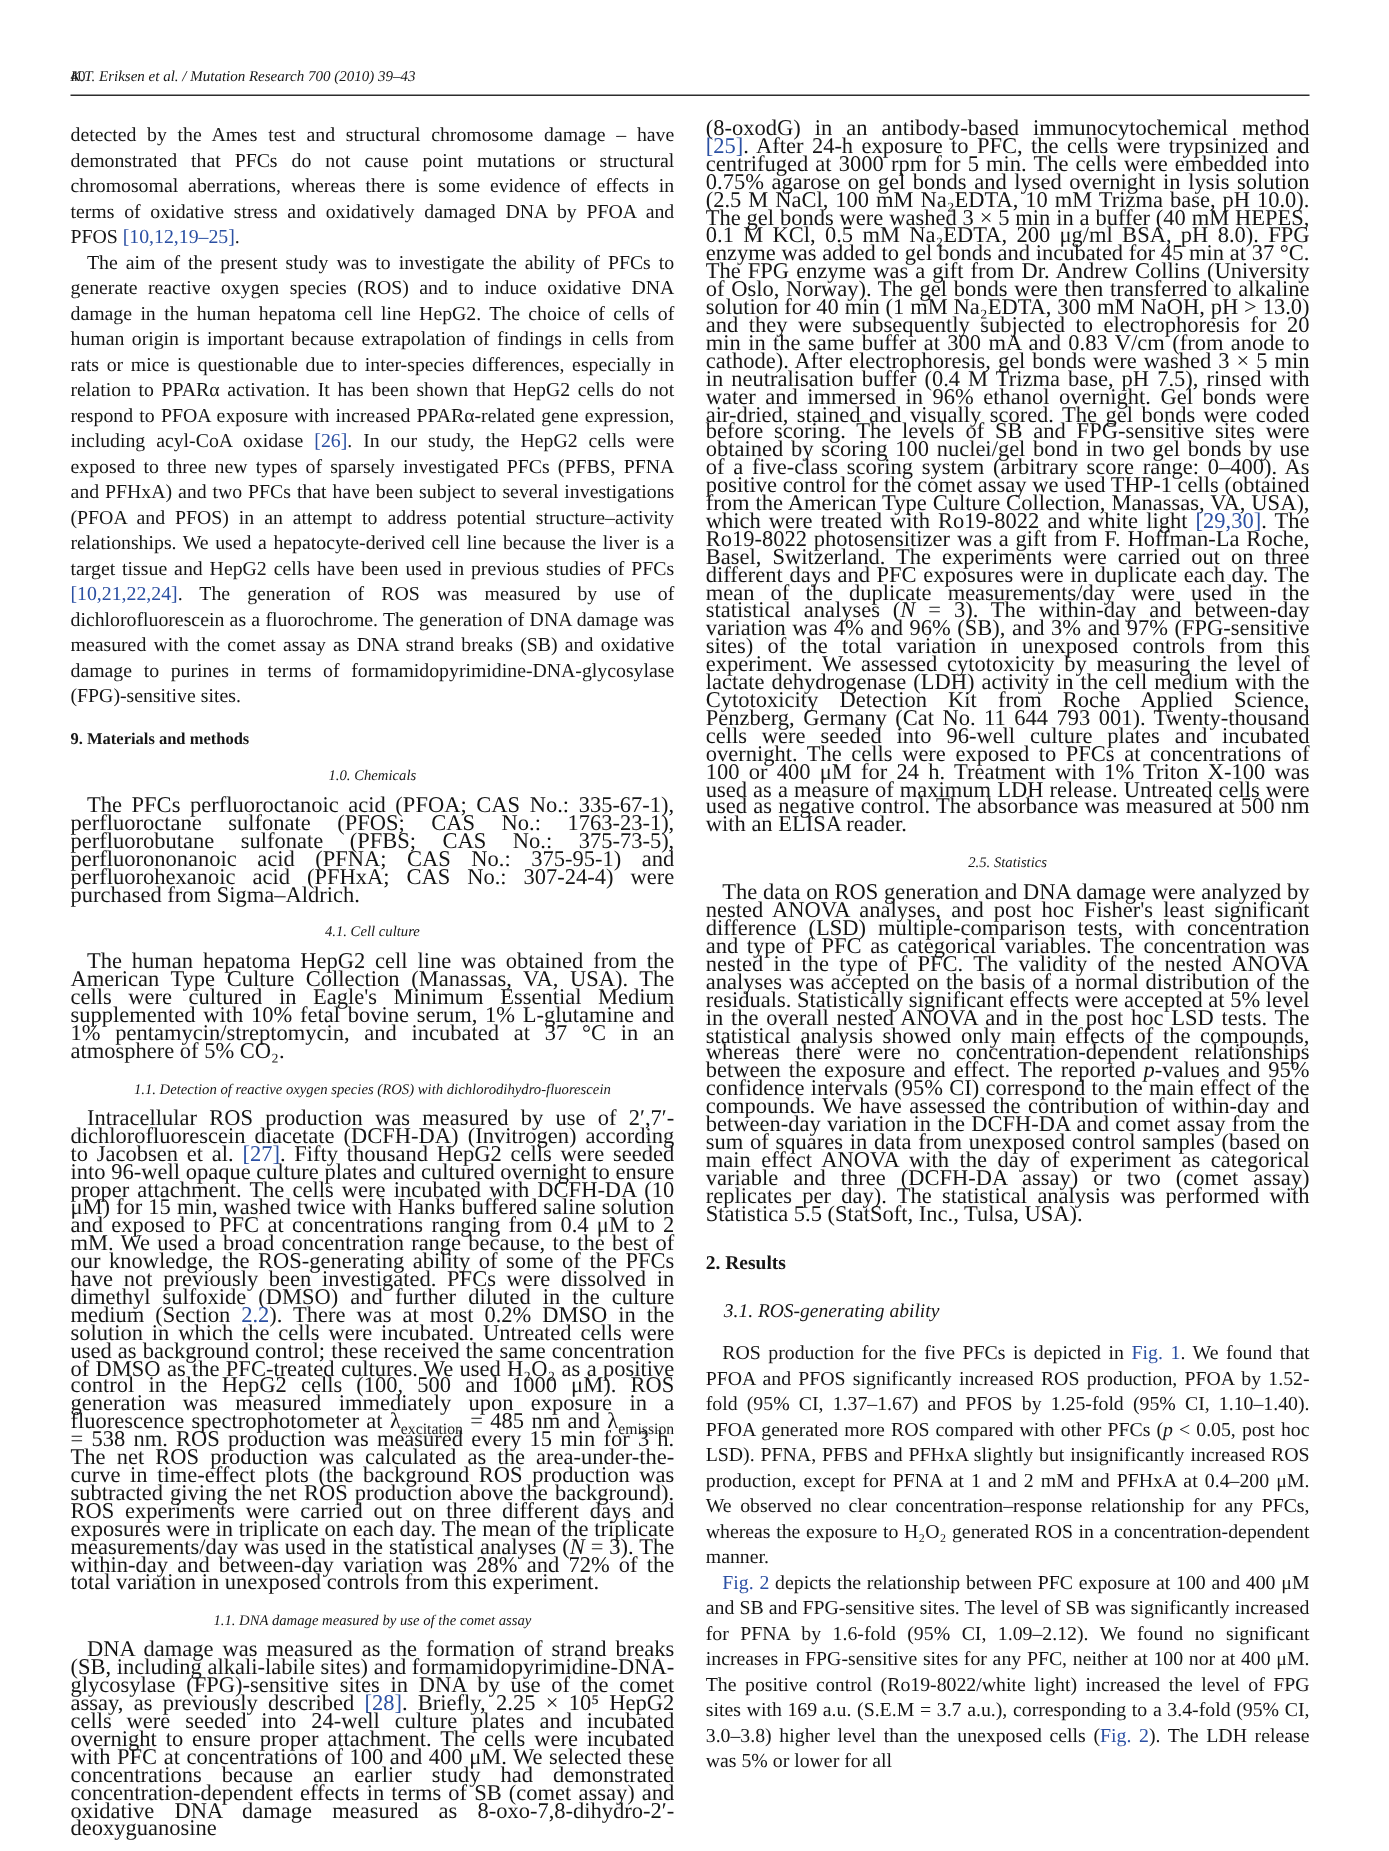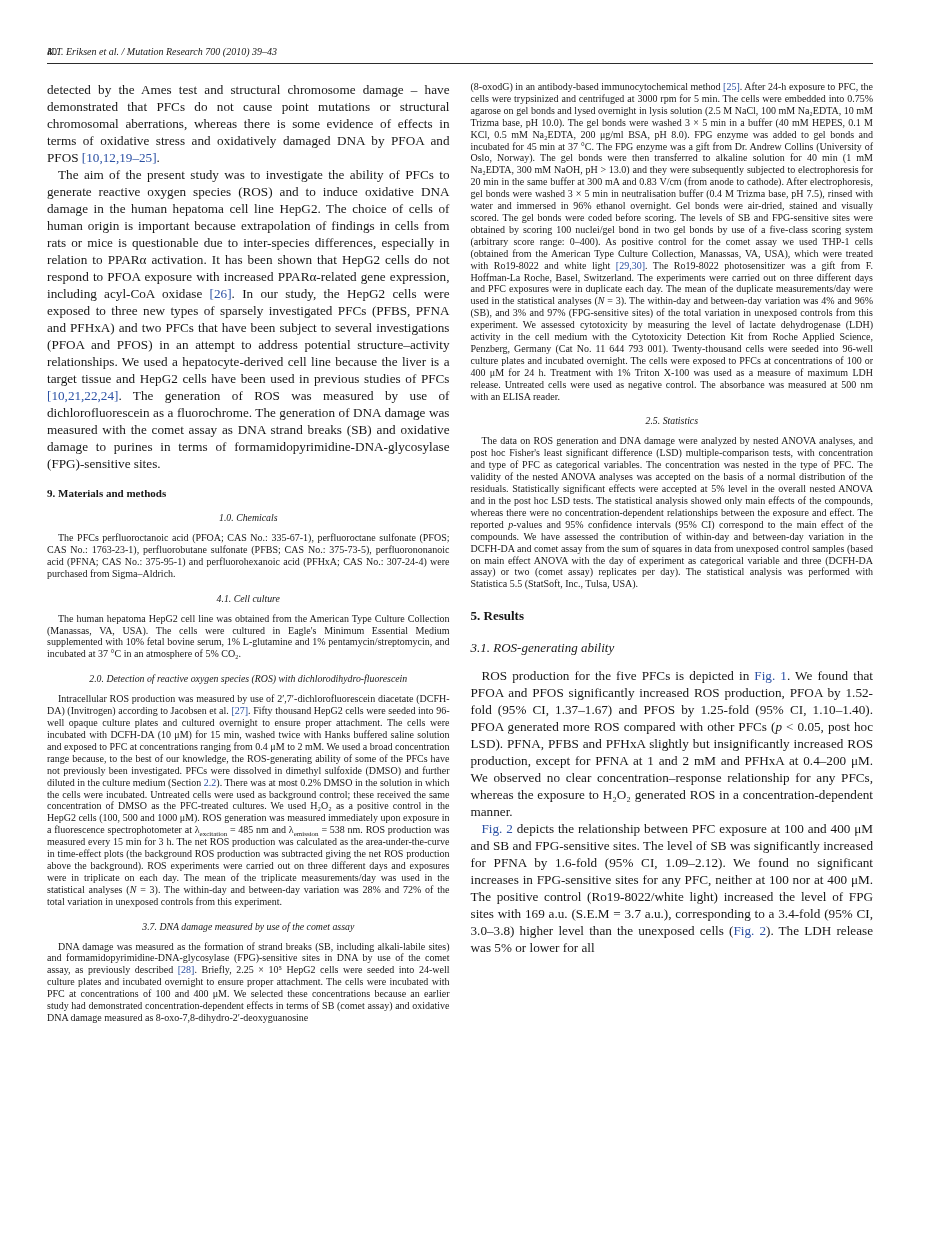--- a/index.html
+++ b/index.html
@@ -26,28 +26,28 @@
   hr.headrule {
     border: none;
     border-top: 1px solid #2c2c2c;
     margin: 3px 0 17px 0;
   }
   .cols { display: flex; gap: 21px; }
   .col { flex: 1 1 0; min-width: 0; }
 
   p { margin: 0; text-align: justify; }
   .p-lg { font-size: 13.2px; line-height: 17px; }
-  .p-sm { font-size: 10px; line-height: 11.9px; }
+  .p-sm { font-size: 15px; line-height: 11.9px; }
   .indent { text-indent: 11px; }
 
   h2, h3 { margin: 0; padding: 0; }
   .h-sec    { font-size: 11px;  font-weight: bold;   margin: 15px 0 11px 0; }
   .h-sub-sm { font-size: 9.8px; font-style: italic; font-weight: normal; margin: 13px 0 9px 0; text-align: center; }
   .h-sec-lg { font-size: 13px;  font-weight: bold;   margin: 18px 0 12px 0; }
-  .h-sub-lg { font-size: 13px;  font-style: italic; font-weight: normal; margin: 16px 0 11px 0; }
+  .h-sub-lg { font-size: 13px;  font-style: italic; font-weight: normal; margin: 16px 0 11px 12px; }
 
   a.cite { text-decoration: none; cursor: pointer; }
   sub { font-size: 0.7em; line-height: 0; }
 </style>
 </head>
 <body>
 
 <div class="page">
   <header class="pagehead">
     <span class="pagenum">40</span>
@@ -56,28 +56,28 @@
   <hr class="headrule">
   <div class="cols">
     <div class="col" id="col-left">
         <p class="p-lg"><span>detected by the Ames test and structural chromosome damage – have demonstrated that PFCs do not cause point mutations or structural chromosomal aberrations, whereas there is some evidence of effects in terms of oxidative stress and oxidatively damaged DNA by PFOA and PFOS </span><a href="#" class="cite" style="color: rgb(43, 80, 163);">[10,12,19–25]</a><span>.</span></p>
         <p class="p-lg indent"><span>The aim of the present study was to investigate the ability of PFCs to generate reactive oxygen species (ROS) and to induce oxidative DNA damage in the human hepatoma cell line HepG2. The choice of cells of human origin is important because extrapolation of findings in cells from rats or mice is questionable due to inter-species differences, especially in relation to PPARα activation. It has been shown that HepG2 cells do not respond to PFOA exposure with increased PPARα-related gene expression, including acyl-CoA oxidase </span><a href="#" class="cite" style="color: rgb(43, 80, 163);">[26]</a><span>. In our study, the HepG2 cells were exposed to three new types of sparsely investigated PFCs (PFBS, PFNA and PFHxA) and two PFCs that have been subject to several investigations (PFOA and PFOS) in an attempt to address potential structure–activity relationships. We used a hepatocyte-derived cell line because the liver is a target tissue and HepG2 cells have been used in previous studies of PFCs </span><a href="#" class="cite" style="color: rgb(43, 80, 163);">[10,21,22,24]</a><span>. The generation of ROS was measured by use of dichlorofluorescein as a fluorochrome. The generation of DNA damage was measured with the comet assay as DNA strand breaks (SB) and oxidative damage to purines in terms of formamidopyrimidine-DNA-glycosylase (FPG)-sensitive sites.</span></p>
         <h2 class="h-sec"><span>9. Materials and methods</span></h2>
         <h3 class="h-sub-sm"><span>1.0. Chemicals</span></h3>
         <p class="p-sm indent"><span>The PFCs perfluoroctanoic acid (PFOA; CAS No.: 335-67-1), perfluoroctane sulfonate (PFOS; CAS No.: 1763-23-1), perfluorobutane sulfonate (PFBS; CAS No.: 375-73-5), perfluorononanoic acid (PFNA; CAS No.: 375-95-1) and perfluorohexanoic acid (PFHxA; CAS No.: 307-24-4) were purchased from Sigma–Aldrich.</span></p>
         <h3 class="h-sub-sm"><span>4.1. Cell culture</span></h3>
         <p class="p-sm indent"><span>The human hepatoma HepG2 cell line was obtained from the American Type Culture Collection (Manassas, VA, USA). The cells were cultured in Eagle's Minimum Essential Medium supplemented with 10% fetal bovine serum, 1% L-glutamine and 1% pentamycin/streptomycin, and incubated at 37 °C in an atmosphere of 5% CO₂.</span></p>
-        <h3 class="h-sub-sm"><span>2.0. Detection of reactive oxygen species (ROS) with dichlorodihydro-fluorescein</span></h3>
+        <h3 class="h-sub-sm"><span>1.1. Detection of reactive oxygen species (ROS) with dichlorodihydro-fluorescein</span></h3>
         <p class="p-sm indent"><span>Intracellular ROS production was measured by use of 2′,7′-dichlorofluorescein diacetate (DCFH-DA) (Invitrogen) according to Jacobsen et al. </span><a href="#" class="cite" style="color: rgb(43, 80, 163);">[27]</a><span>. Fifty thousand HepG2 cells were seeded into 96-well opaque culture plates and cultured overnight to ensure proper attachment. The cells were incubated with DCFH-DA (10 μM) for 15 min, washed twice with Hanks buffered saline solution and exposed to PFC at concentrations ranging from 0.4 μM to 2 mM. We used a broad concentration range because, to the best of our knowledge, the ROS-generating ability of some of the PFCs have not previously been investigated. PFCs were dissolved in dimethyl sulfoxide (DMSO) and further diluted in the culture medium (Section </span><a href="#" class="cite" style="color: rgb(43, 80, 163);">2.2</a><span>). There was at most 0.2% DMSO in the solution in which the cells were incubated. Untreated cells were used as background control; these received the same concentration of DMSO as the PFC-treated cultures. We used H₂O₂ as a positive control in the HepG2 cells (100, 500 and 1000 μM). ROS generation was measured immediately upon exposure in a fluorescence spectrophotometer at λ</span><sub>excitation</sub><span> = 485 nm and λ</span><sub>emission</sub><span> = 538 nm. ROS production was measured every 15 min for 3 h. The net ROS production was calculated as the area-under-the-curve in time-effect plots (the background ROS production was subtracted giving the net ROS production above the background). ROS experiments were carried out on three different days and exposures were in triplicate on each day. The mean of the triplicate measurements/day was used in the statistical analyses (</span><span style="font-style: italic;">N</span><span> = 3). The within-day and between-day variation was 28% and 72% of the total variation in unexposed controls from this experiment.</span></p>
-        <h3 class="h-sub-sm"><span>3.7. DNA damage measured by use of the comet assay</span></h3>
+        <h3 class="h-sub-sm"><span>1.1. DNA damage measured by use of the comet assay</span></h3>
         <p class="p-sm indent"><span>DNA damage was measured as the formation of strand breaks (SB, including alkali-labile sites) and formamidopyrimidine-DNA-glycosylase (FPG)-sensitive sites in DNA by use of the comet assay, as previously described </span><a href="#" class="cite" style="color: rgb(43, 80, 163);">[28]</a><span>. Briefly, 2.25 × 10⁵ HepG2 cells were seeded into 24-well culture plates and incubated overnight to ensure proper attachment. The cells were incubated with PFC at concentrations of 100 and 400 μM. We selected these concentrations because an earlier study had demonstrated concentration-dependent effects in terms of SB (comet assay) and oxidative DNA damage measured as 8-oxo-7,8-dihydro-2′-deoxyguanosine</span></p>
       </div>
     <div class="col" id="col-right">
         <p class="p-sm"><span>(8-oxodG) in an antibody-based immunocytochemical method </span><a href="#" class="cite" style="color: rgb(43, 80, 163);">[25]</a><span>. After 24-h exposure to PFC, the cells were trypsinized and centrifuged at 3000 rpm for 5 min. The cells were embedded into 0.75% agarose on gel bonds and lysed overnight in lysis solution (2.5 M NaCl, 100 mM Na₂EDTA, 10 mM Trizma base, pH 10.0). The gel bonds were washed 3 × 5 min in a buffer (40 mM HEPES, 0.1 M KCl, 0.5 mM Na₂EDTA, 200 μg/ml BSA, pH 8.0). FPG enzyme was added to gel bonds and incubated for 45 min at 37 °C. The FPG enzyme was a gift from Dr. Andrew Collins (University of Oslo, Norway). The gel bonds were then transferred to alkaline solution for 40 min (1 mM Na₂EDTA, 300 mM NaOH, pH &gt; 13.0) and they were subsequently subjected to electrophoresis for 20 min in the same buffer at 300 mA and 0.83 V/cm (from anode to cathode). After electrophoresis, gel bonds were washed 3 × 5 min in neutralisation buffer (0.4 M Trizma base, pH 7.5), rinsed with water and immersed in 96% ethanol overnight. Gel bonds were air-dried, stained and visually scored. The gel bonds were coded before scoring. The levels of SB and FPG-sensitive sites were obtained by scoring 100 nuclei/gel bond in two gel bonds by use of a five-class scoring system (arbitrary score range: 0–400). As positive control for the comet assay we used THP-1 cells (obtained from the American Type Culture Collection, Manassas, VA, USA), which were treated with Ro19-8022 and white light </span><a href="#" class="cite" style="color: rgb(43, 80, 163);">[29,30]</a><span>. The Ro19-8022 photosensitizer was a gift from F. Hoffman-La Roche, Basel, Switzerland. The experiments were carried out on three different days and PFC exposures were in duplicate each day. The mean of the duplicate measurements/day were used in the statistical analyses (</span><span style="font-style: italic;">N</span><span> = 3). The within-day and between-day variation was 4% and 96% (SB), and 3% and 97% (FPG-sensitive sites) of the total variation in unexposed controls from this experiment. We assessed cytotoxicity by measuring the level of lactate dehydrogenase (LDH) activity in the cell medium with the Cytotoxicity Detection Kit from Roche Applied Science, Penzberg, Germany (Cat No. 11 644 793 001). Twenty-thousand cells were seeded into 96-well culture plates and incubated overnight. The cells were exposed to PFCs at concentrations of 100 or 400 μM for 24 h. Treatment with 1% Triton X-100 was used as a measure of maximum LDH release. Untreated cells were used as negative control. The absorbance was measured at 500 nm with an ELISA reader.</span></p>
         <h3 class="h-sub-sm"><span>2.5. Statistics</span></h3>
         <p class="p-sm indent"><span>The data on ROS generation and DNA damage were analyzed by nested ANOVA analyses, and post hoc Fisher's least significant difference (LSD) multiple-comparison tests, with concentration and type of PFC as categorical variables. The concentration was nested in the type of PFC. The validity of the nested ANOVA analyses was accepted on the basis of a normal distribution of the residuals. Statistically significant effects were accepted at 5% level in the overall nested ANOVA and in the post hoc LSD tests. The statistical analysis showed only main effects of the compounds, whereas there were no concentration-dependent relationships between the exposure and effect. The reported </span><span style="font-style: italic;">p</span><span>-values and 95% confidence intervals (95% CI) correspond to the main effect of the compounds. We have assessed the contribution of within-day and between-day variation in the DCFH-DA and comet assay from the sum of squares in data from unexposed control samples (based on main effect ANOVA with the day of experiment as categorical variable and three (DCFH-DA assay) or two (comet assay) replicates per day). The statistical analysis was performed with Statistica 5.5 (StatSoft, Inc., Tulsa, USA).</span></p>
-        <h2 class="h-sec-lg"><span>5. Results</span></h2>
+        <h2 class="h-sec-lg"><span>2. Results</span></h2>
         <h3 class="h-sub-lg"><span>3.1. ROS-generating ability</span></h3>
         <p class="p-lg indent"><span>ROS production for the five PFCs is depicted in </span><a href="#" class="cite" style="color: rgb(43, 80, 163);">Fig. 1</a><span>. We found that PFOA and PFOS significantly increased ROS production, PFOA by 1.52-fold (95% CI, 1.37–1.67) and PFOS by 1.25-fold (95% CI, 1.10–1.40). PFOA generated more ROS compared with other PFCs (</span><span style="font-style: italic;">p</span><span> &lt; 0.05, post hoc LSD). PFNA, PFBS and PFHxA slightly but insignificantly increased ROS production, except for PFNA at 1 and 2 mM and PFHxA at 0.4–200 μM. We observed no clear concentration–response relationship for any PFCs, whereas the exposure to H₂O₂ generated ROS in a concentration-dependent manner.</span></p>
         <p class="p-lg indent"><a href="#" class="cite" style="color: rgb(43, 80, 163);">Fig. 2</a><span> depicts the relationship between PFC exposure at 100 and 400 μM and SB and FPG-sensitive sites. The level of SB was significantly increased for PFNA by 1.6-fold (95% CI, 1.09–2.12). We found no significant increases in FPG-sensitive sites for any PFC, neither at 100 nor at 400 μM. The positive control (Ro19-8022/white light) increased the level of FPG sites with 169 a.u. (S.E.M = 3.7 a.u.), corresponding to a 3.4-fold (95% CI, 3.0–3.8) higher level than the unexposed cells (</span><a href="#" class="cite" style="color: rgb(43, 80, 163);">Fig. 2</a><span>). The LDH release was 5% or lower for all</span></p>
       </div>
   </div>
 </div>
 
 </body></html>

